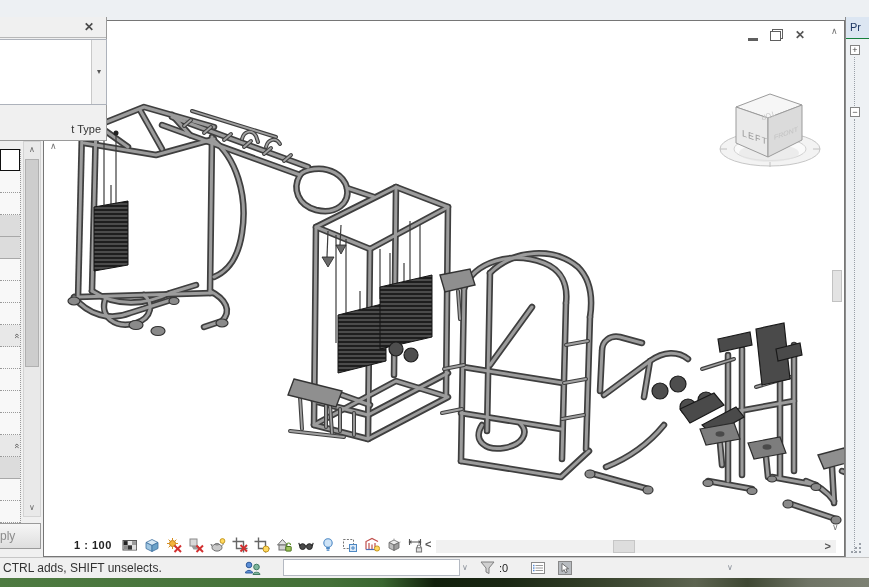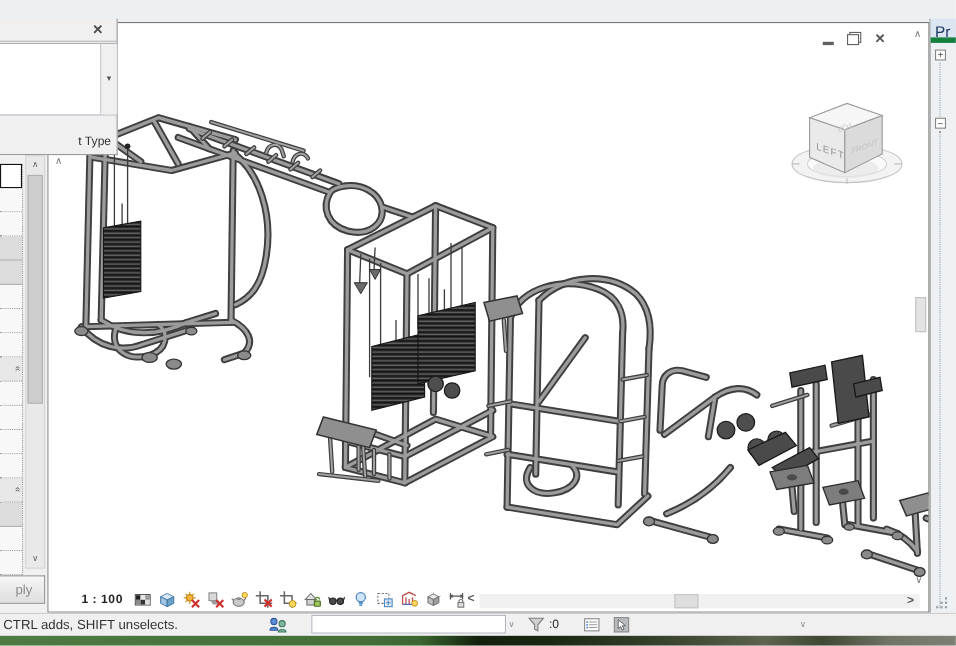--- a/index.html
+++ b/index.html
@@ -53,28 +53,28 @@
   .prow.filled   { background:#dcdcdc; border-bottom:1px solid #a8a8a8; }
   .prow.selected { background:#ffffff; outline:1.5px solid #111; outline-offset:-1px; }
   .prow.group    { background:#e8e8e8; text-align:right; }
   .prow.group .dchev { display:inline-block; transform:rotate(90deg); font-size:9px; color:#555; line-height:20px; margin-right:1px; }
   .sb { position:absolute; left:23px; top:0; width:18px; height:376px; background:#e9e9e9; border:1px solid #d4d4d4; }
   .sb-up   { height:16px; text-align:center; font-size:8px; color:#666; line-height:16px; }
   .sb-thumb{ position:absolute; left:1px; top:17px; width:14px; height:208px; background:#cdcdcd; border:1px solid #b0b0b0; }
   .sb-down { position:absolute; bottom:0; width:100%; height:16px; text-align:center; font-size:8px; color:#666; line-height:16px; }
   .apply-btn { position:absolute; left:0; bottom:8px; width:41px; height:26px;
                background:linear-gradient(#f6f6f6,#dedede); border:1px solid #9a9a9a; border-left:none;
-               color:#8c8c8c; font-size:12px; line-height:24px; padding-left:14px; }
+               color:#8c8c8c; font-size:12px; line-height:24px; padding-left:0; }
   #stray-up { position:absolute; left:50px; top:141px; font-size:9px; color:#777; z-index:6; }
 
   
   #browser { position:absolute; left:845px; top:17px; width:24px; height:540px; background:#eef1f4;
              border-left:1px solid #8c8c8c; z-index:5; }
-  .br-header { height:22px; background:#dce6f2; border-bottom:5px solid #15803d;
-               font-size:14px; color:#1f3864; padding:4px 0 0 4px; }
+  .br-header { height:22px; background:#dce6f2; border-bottom:1px solid #15803d;
+               font-size:11px; color:#1f3864; padding:4px 0 0 4px; }
   .tree-box { position:absolute; left:4px; width:10px; height:10px; background:#fff; border:1px solid #848484;
               font-size:9px; line-height:8px; text-align:center; color:#444; }
   .tb1 { top:28px; } .tb2 { top:90px; }
   .tree-line { position:absolute; left:8px; width:0; border-left:1px dotted #9aa0a8; }
   .tl1 { top:40px; height:49px; } .tl2 { top:102px; height:434px; }
 
   
   #status { position:absolute; left:0; top:557px; width:869px; height:21px;
             background:#f0f0f0; border-top:1px solid #c6c6c6; }
   .st-msg { position:absolute; left:3px; top:3px; font-size:12px; color:#333; }

